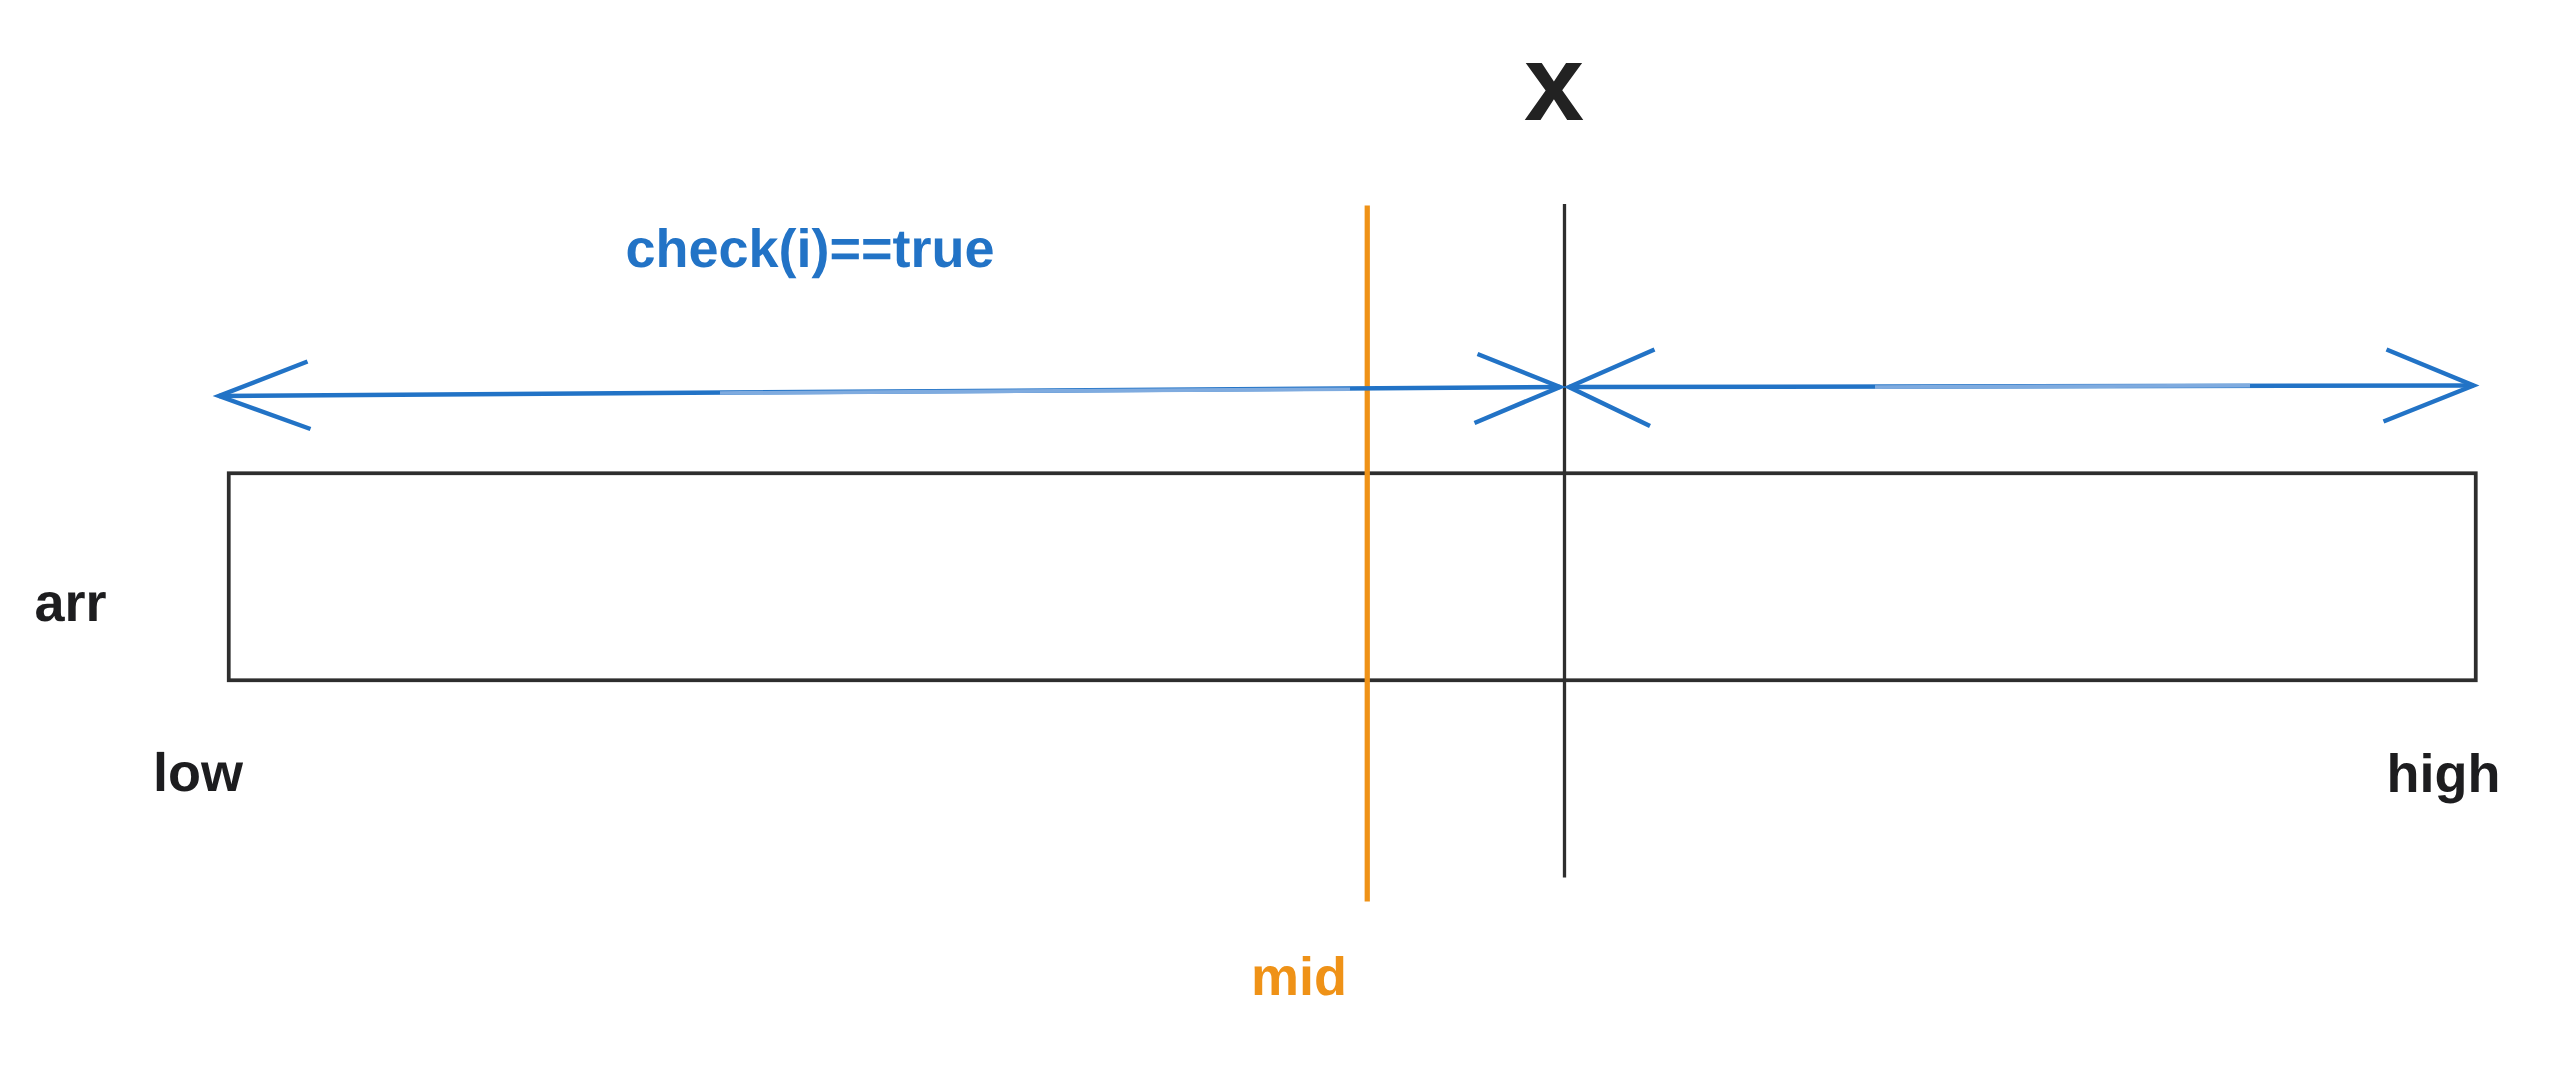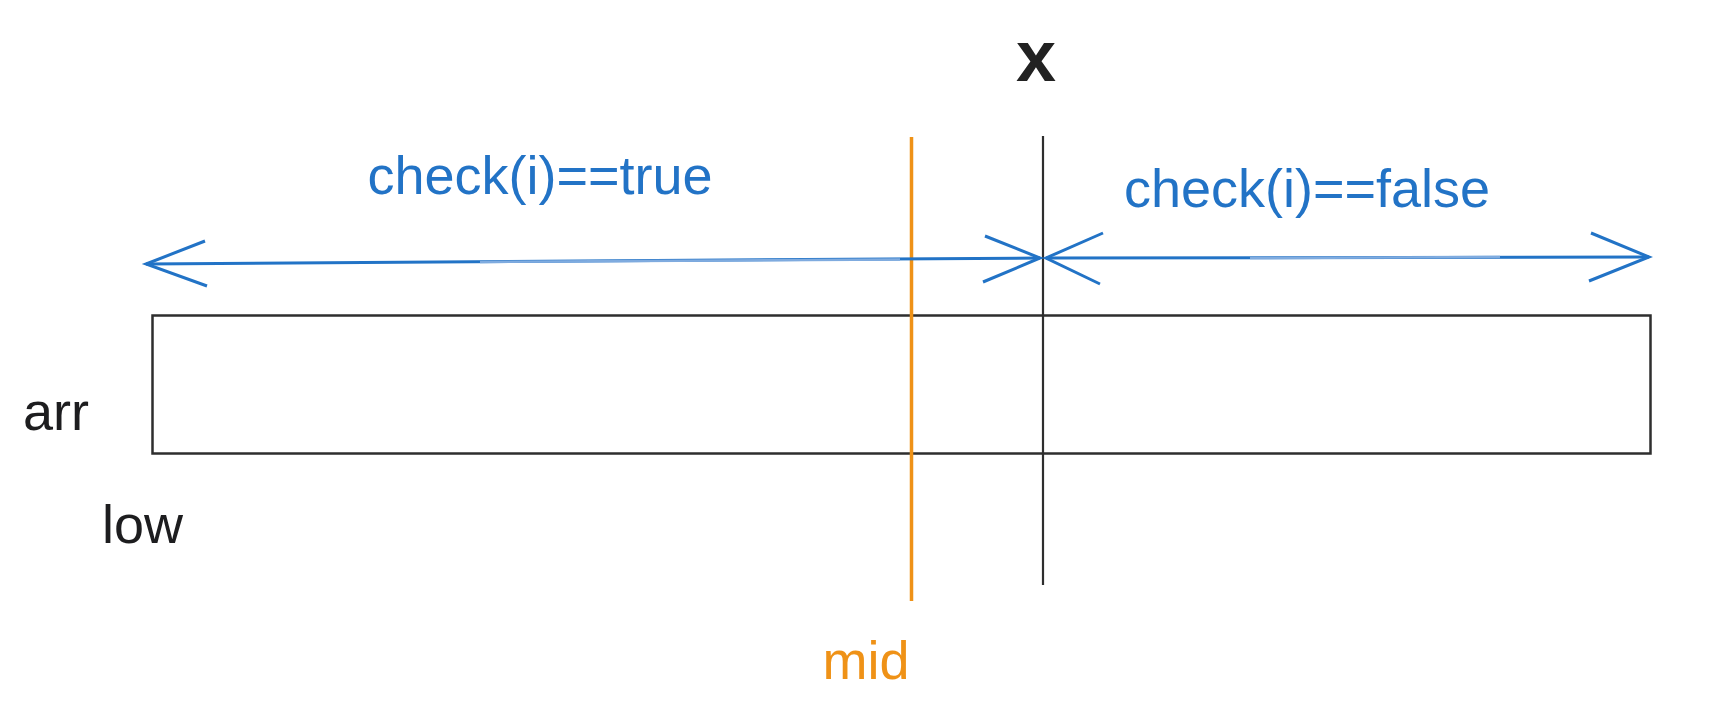--- a/index.html
+++ b/index.html
@@ -17,22 +17,22 @@
   }
   .canvas svg {
     position: absolute;
     left: 0;
     top: 0;
   }
   .lbl {
     position: absolute;
     line-height: 1;
     white-space: nowrap;
-    font-size: 54px;
-    font-weight: 400;
+    font-size: 36px;
+    font-weight: 700;
     color: #1d1d1f;
     letter-spacing: 0;
   }
   .lbl.centered { transform: translateX(-50%); }
   .lbl.blue { color: #2273c6; }
   .lbl.orange { color: #ef9217; }
   .lbl.target {
     font-size: 72px;
     font-weight: 600;
     color: #222222;
@@ -63,22 +63,22 @@
       <line x1="1250" y1="258" x2="1500" y2="257" stroke-width="2.5" stroke="#7fabdf"></line>
       <polyline points="1103,233 1046,258 1100,284" fill="none" stroke="#2273c6"></polyline>
       <polyline points="1591,233 1649,257 1589,281" fill="none" stroke="#2273c6"></polyline>
     </g>
   </svg>
 
   <div class="lbl target centered" style="left:1036px; top:20px;">x</div>
 
   <div class="lbl blue centered" style="left:540px; top:148px;">check(i)==true</div>
 
-  <div class="lbl blue centered" style="left:1307px; top:161px;">check(i)==false</div>
 
   <div class="lbl" style="left:23px; top:384px;">arr</div>
 
   <div class="lbl" style="left:102px; top:497px;">low</div>
 
+  <div class="lbl" style="left:1591px; top:498px;">high</div>
 
   <div class="lbl orange centered" style="left:866px; top:633px;">mid</div>
 
 </div>
 
 </body></html>

